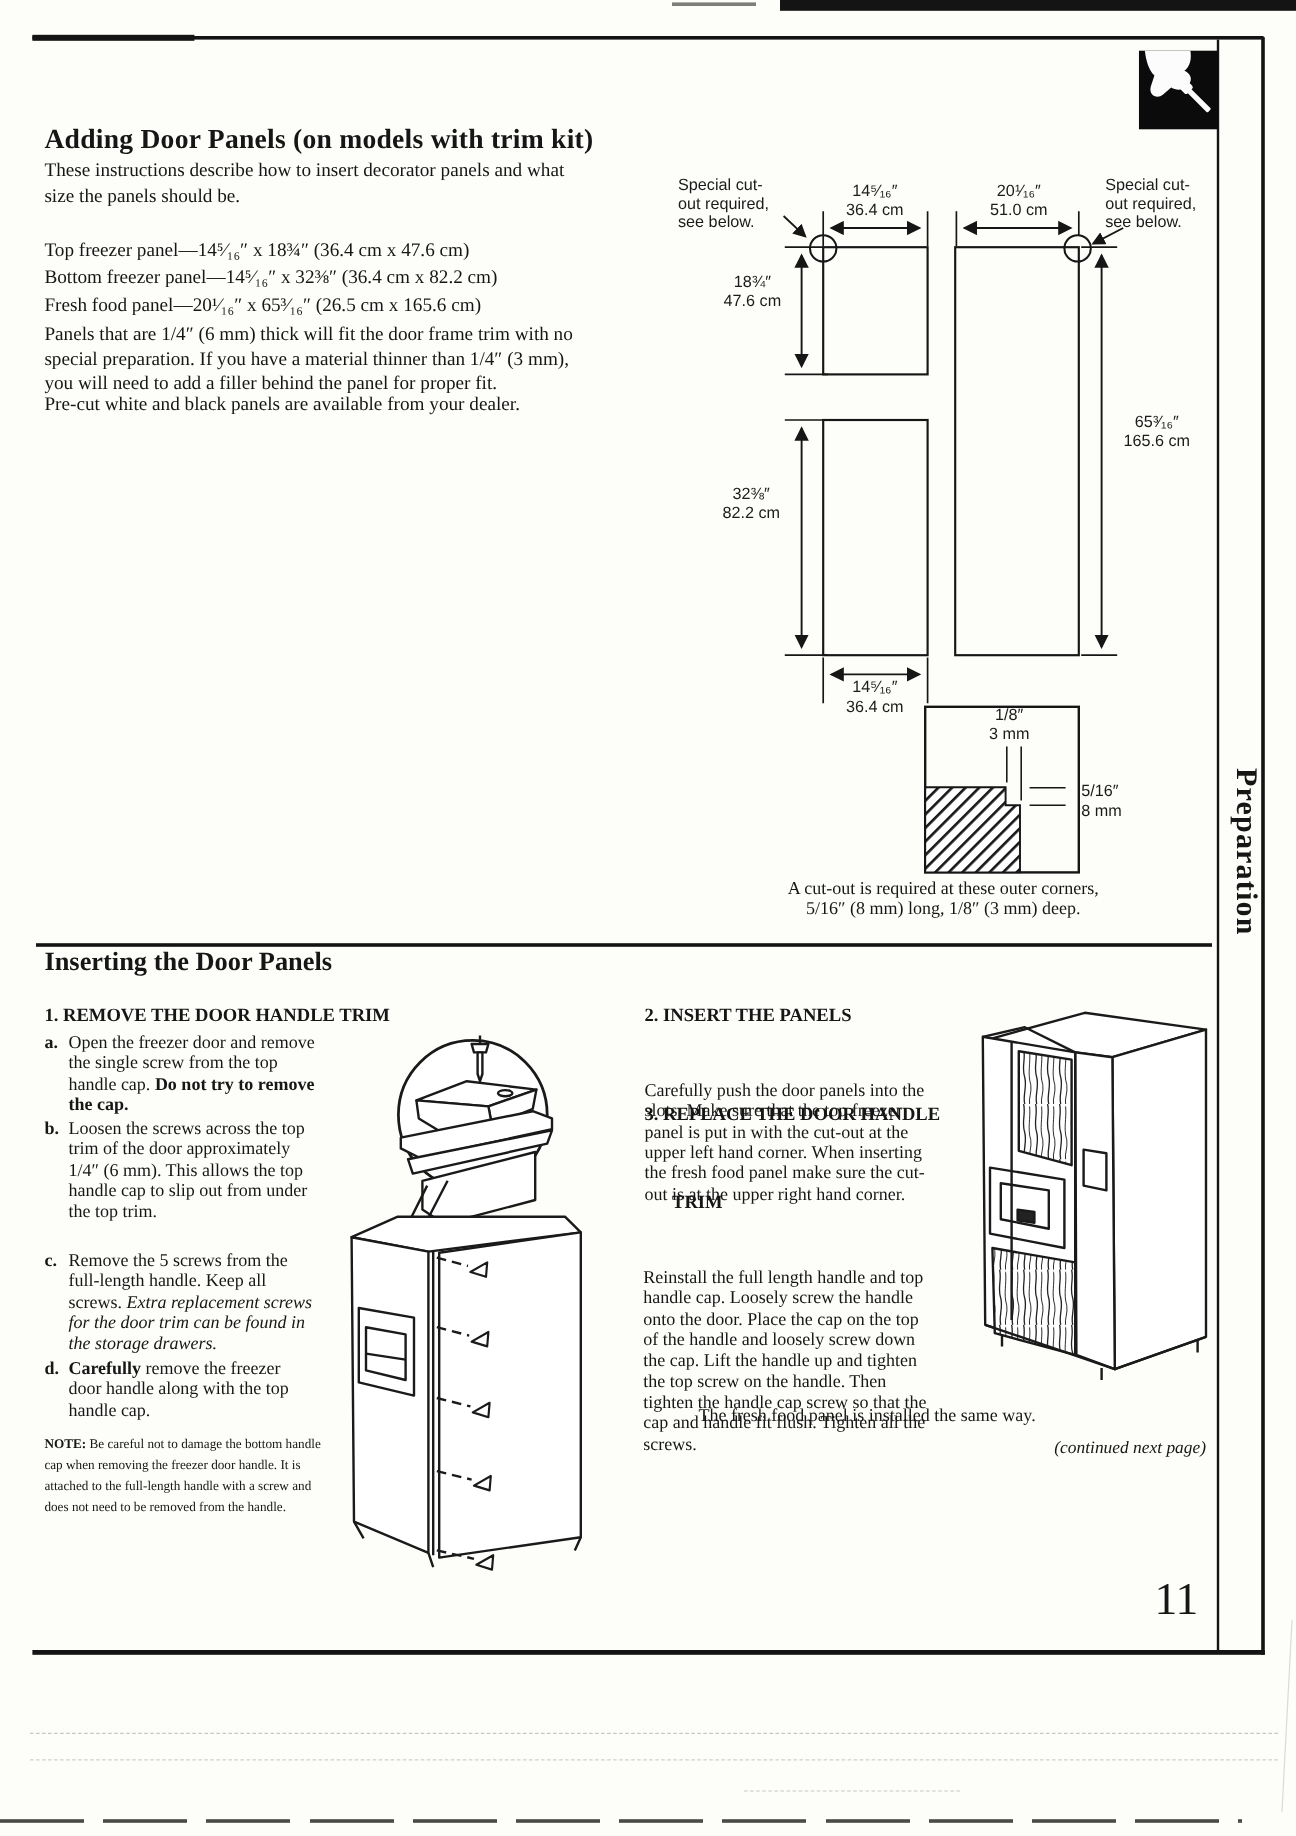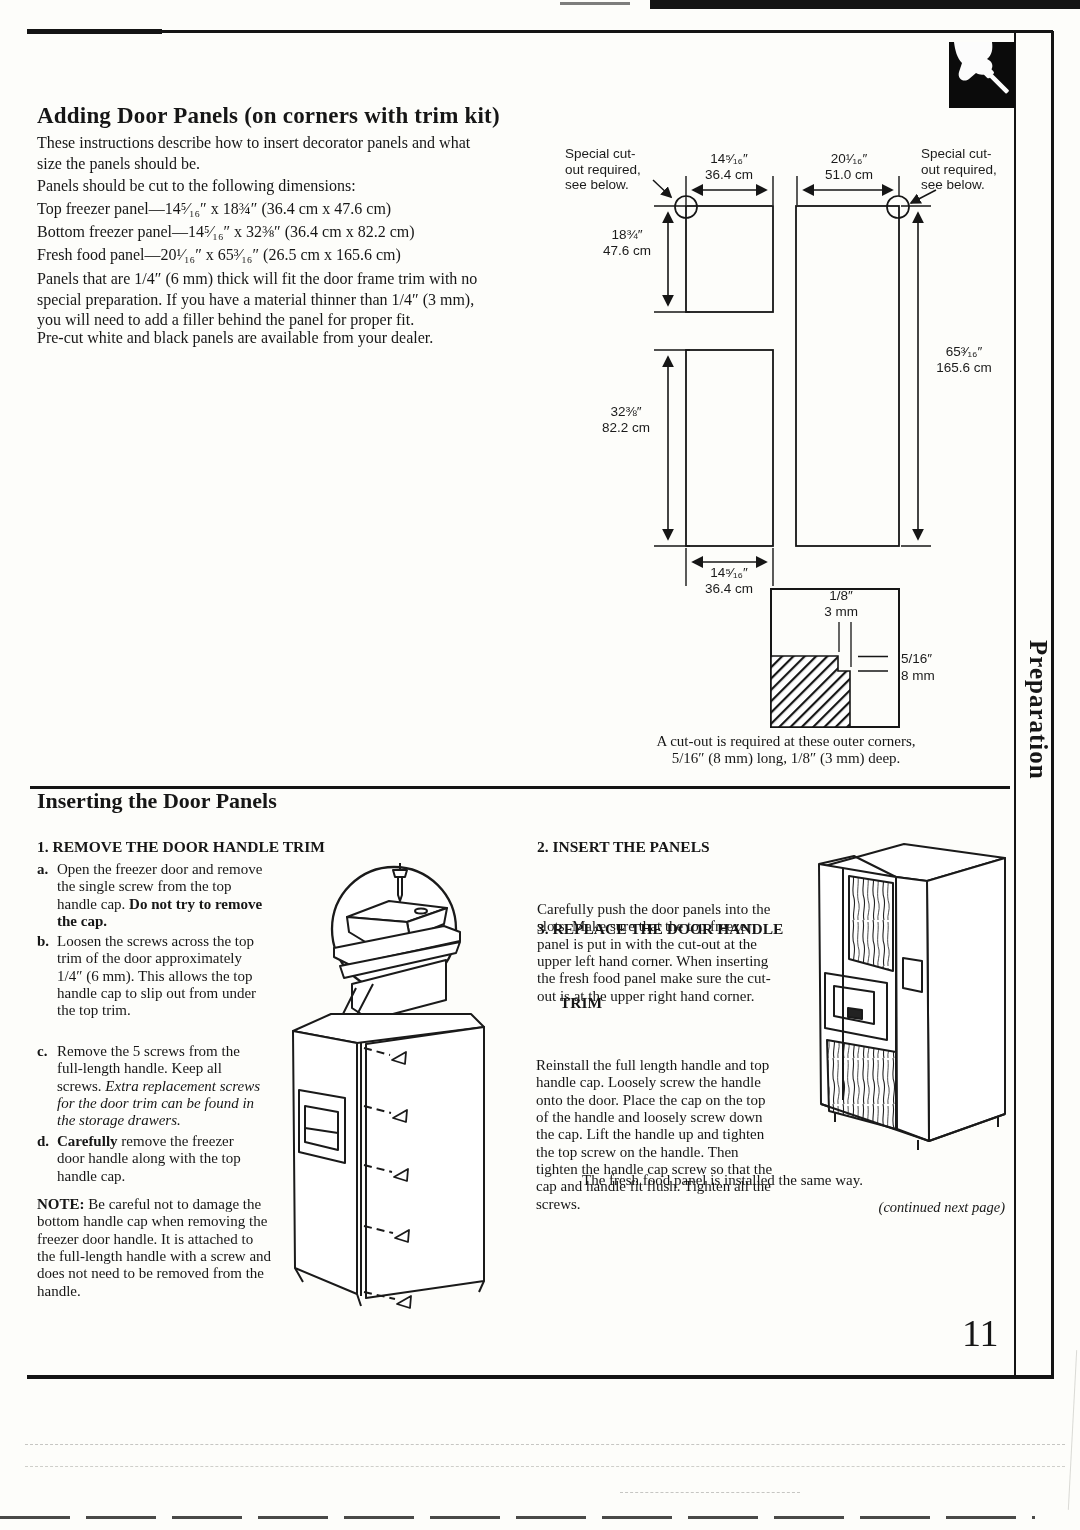--- a/index.html
+++ b/index.html
@@ -14,21 +14,21 @@
   .dlabel{font-family:"Liberation Sans","DejaVu Sans",sans-serif;font-size:13.5px;line-height:15.6px;color:#1b1b1b;}
   .center{text-align:center;}
   .caption{font-size:15px;line-height:16.8px;text-align:center;}
   
   .h2{font-size:22px;font-weight:700;}
   .stephead{font-size:15.5px;font-weight:700;white-space:nowrap;}
   .serif15{font-size:15px;line-height:17.35px;margin-top:40px;}
   .step-item{width:227px;font-size:15px;line-height:17.35px;}
   .step-letter{position:absolute;left:0;top:0;font-weight:700;}
   .step-text{display:block;margin-left:20px;}
-  .note-block{width:238px;font-size:15px;line-height:17.35px;}
+  .note-block{width:238px;font-size:11px;line-height:17.35px;}
   .run-b{font-weight:700;}
   .run-i{font-style:italic;}
   .closing{font-size:15px;white-space:nowrap;margin-left:45px;}
   .continued{font-size:14.5px;font-style:italic;text-align:right;}
   .pagenum{font-size:38px;line-height:38px;}
   .preplabel{writing-mode:vertical-rl;font-size:25px;font-weight:700;letter-spacing:1px;}
   
   .rule{background:#141414;}
   .artifact{opacity:.55;}
   svg{display:block;}
@@ -49,24 +49,23 @@
 
   <svg class="abs" style="left:949px;top:42px;" width="66" height="66" viewBox="0 0 66 66">
     <rect width="66" height="66" fill="#0b0b0b"></rect>
     <path d="M12,0 h31 c1,7 0,13 -5,17 c5,2 7,7 4,11 c-3,5 -10,6 -15,3 l-7,6 c-5,4 -12,0 -10,-7 l3,-9 c-5,-5 -7,-13 -8,-21 z" fill="#fcfcfc"></path>
     <rect x="34" y="25" width="9" height="11" rx="2" transform="rotate(-45 38 30)" fill="#fcfcfc"></rect>
     <rect x="41" y="33" width="4.5" height="24" rx="1" transform="rotate(-45 43 35)" fill="#fcfcfc"></rect>
   </svg>
 
   <div class="abs preplabel" style="left:1014px;top:630px;width:38px;height:160px;text-align:center;">Preparation</div>
 
-  <div class="abs h1" style="left:37px;top:103px;width:560px;">Adding Door Panels (on corners with trim kit)</div>
+  <div class="abs h1" style="left:37px;top:103px;width:560px;">Adding Door Panels (on models with trim kit)</div>
   <div class="abs body16 lines" style="left:37px;top:133px;width:520px;">These instructions describe how to insert decorator panels and what
 size the panels should be.</div>
-  <div class="abs body16" style="left:37px;top:176px;width:520px;">Panels should be cut to the following dimensions:</div>
   <div class="abs body16" style="left:37px;top:199px;width:540px;">Top freezer panel—14⁵⁄₁₆″ x 18¾″ (36.4 cm x 47.6 cm)</div>
   <div class="abs body16" style="left:37px;top:222px;width:540px;">Bottom freezer panel—14⁵⁄₁₆″ x 32⅜″ (36.4 cm x 82.2 cm)</div>
   <div class="abs body16" style="left:37px;top:245px;width:540px;">Fresh food panel—20¹⁄₁₆″ x 65³⁄₁₆″ (26.5 cm x 165.6 cm)</div>
   <div class="abs body16 lines" style="left:37px;top:269px;width:530px;">Panels that are 1/4″ (6 mm) thick will fit the door frame trim with no
 special preparation. If you have a material thinner than 1/4″ (3 mm),
 you will need to add a filler behind the panel for proper fit.</div>
   <div class="abs body16" style="left:37px;top:328px;width:530px;">Pre-cut white and black panels are available from your dealer.</div>
 
   <svg class="abs" style="left:555px;top:140px;" width="460" height="640" viewBox="555 140 460 640">
     <defs>

